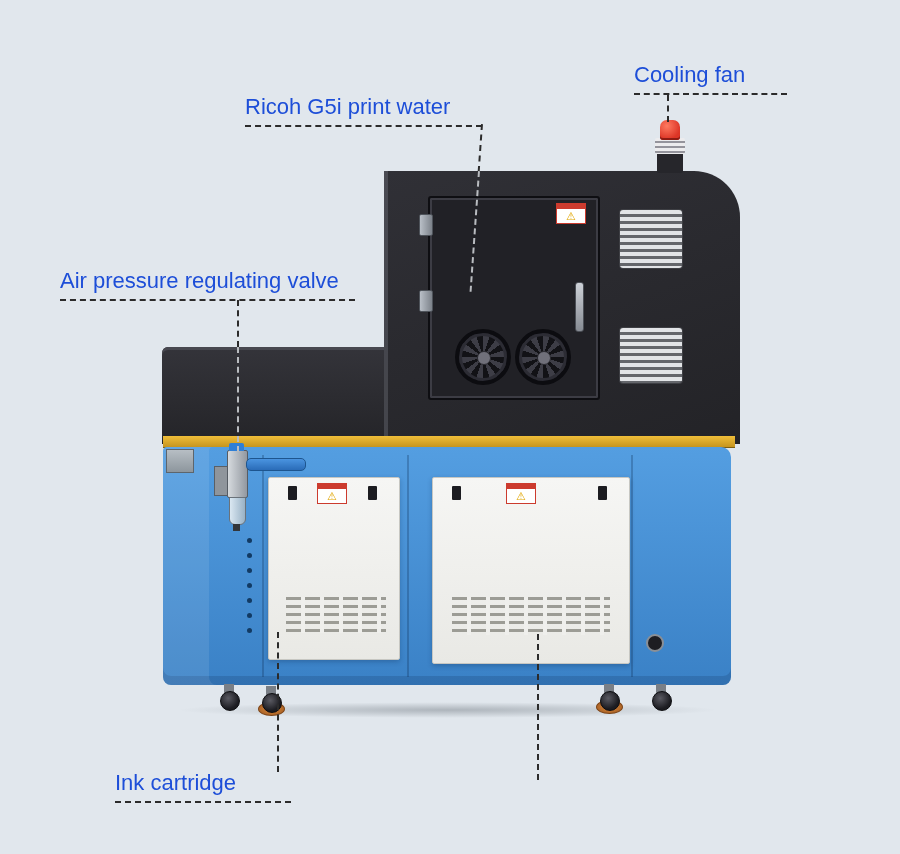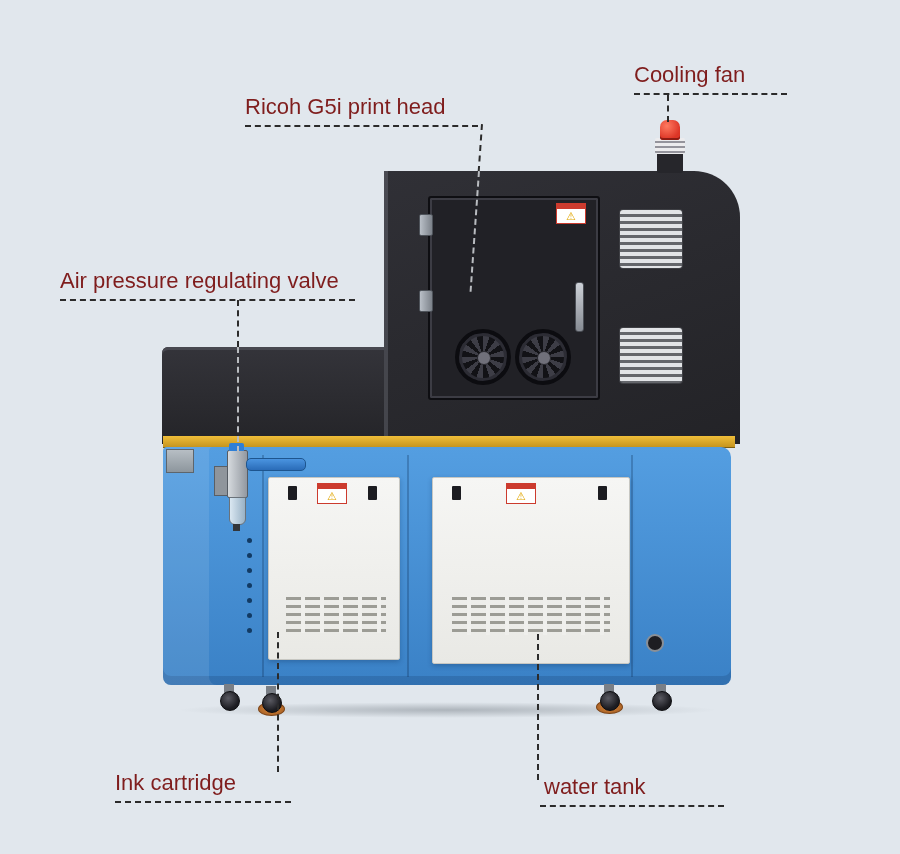--- a/index.html
+++ b/index.html
@@ -89,21 +89,21 @@
   #c3{left:596px;top:684px;} #c4{left:648px;top:684px;}
   .stem{position:absolute;left:8px;top:0;width:10px;height:9px;background:#7a7f86;}
   .wheel{position:absolute;left:4px;top:7px;width:18px;height:18px;border-radius:50%;
         background:radial-gradient(circle at 40% 35%,#5a5a62,#1c1c21 65%);border:1px solid #0c0c0f;}
   .pad{position:absolute;left:0;top:16px;width:25px;height:12px;border-radius:50%;
         background:radial-gradient(#d98a3f,#9c561d);border:1px solid #7c4417;}
   #shadow{left:175px;top:702px;width:545px;height:16px;border-radius:50%;
         background:radial-gradient(ellipse at center,rgba(20,30,40,.25),transparent 70%);}
 
   
-  .lbl{position:absolute;font-size:22px;color:#7f1d1d;white-space:nowrap;}
+  .lbl{position:absolute;font-size:22px;color:#1d4ed8;white-space:nowrap;}
   .dash-b{border-bottom:2px dashed #2b2b2b;padding-bottom:5px;}
   .vline{position:absolute;width:0;border-left:2px dashed #2b2b2b;}
   .vline.lt{border-left-color:#b9bcc0;}
   #lbl-print{left:245px;top:94px;padding-right:32px;}
   #ln-print-a{left:481px;top:124px;height:48px;transform-origin:top left;transform:rotate(4deg);}
   #ln-print-b{left:478px;top:171px;height:121px;transform-origin:top left;transform:rotate(4deg);}
   #lbl-fan{left:634px;top:62px;padding-right:42px;}
   #ln-fan{left:667px;top:95px;height:27px;}
   #lbl-valve{left:60px;top:268px;padding-right:16px;}
   #ln-valve-a{left:237px;top:300px;height:47px;}
@@ -191,30 +191,29 @@
   <div class="abs caster" id="c3">
     <span class="pad"></span>
     <span class="stem"></span>
     <span class="wheel"></span>
   </div>
   <div class="abs caster" id="c4">
     <span class="stem"></span>
     <span class="wheel"></span>
   </div>
 
-  <div class="lbl dash-b" id="lbl-print">Ricoh G5i print head</div>
+  <div class="lbl dash-b" id="lbl-print">Ricoh G5i print water</div>
   <div class="vline" id="ln-print-a"></div>
   <div class="vline lt" id="ln-print-b"></div>
 
   <div class="lbl dash-b" id="lbl-fan">Cooling fan</div>
   <div class="vline" id="ln-fan"></div>
 
   <div class="lbl dash-b" id="lbl-valve">Air pressure regulating valve</div>
   <div class="vline" id="ln-valve-a"></div>
   <div class="vline lt" id="ln-valve-b"></div>
 
   <div class="vline" id="ln-ink"></div>
   <div class="lbl dash-b" id="lbl-ink">Ink cartridge</div>
 
   <div class="vline" id="ln-water"></div>
-  <div class="lbl dash-b" id="lbl-water">water tank</div>
 
 </div>
 
 </body></html>

